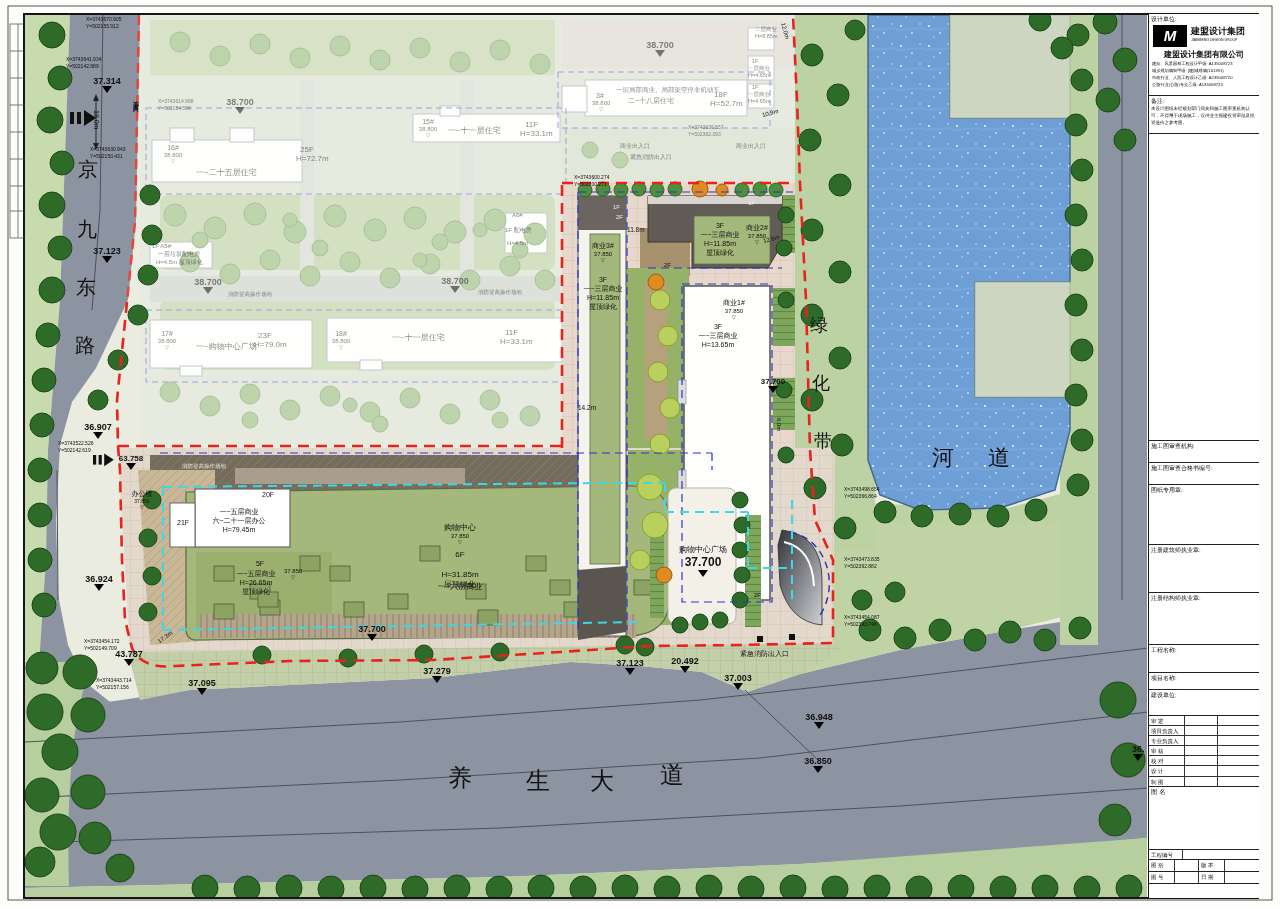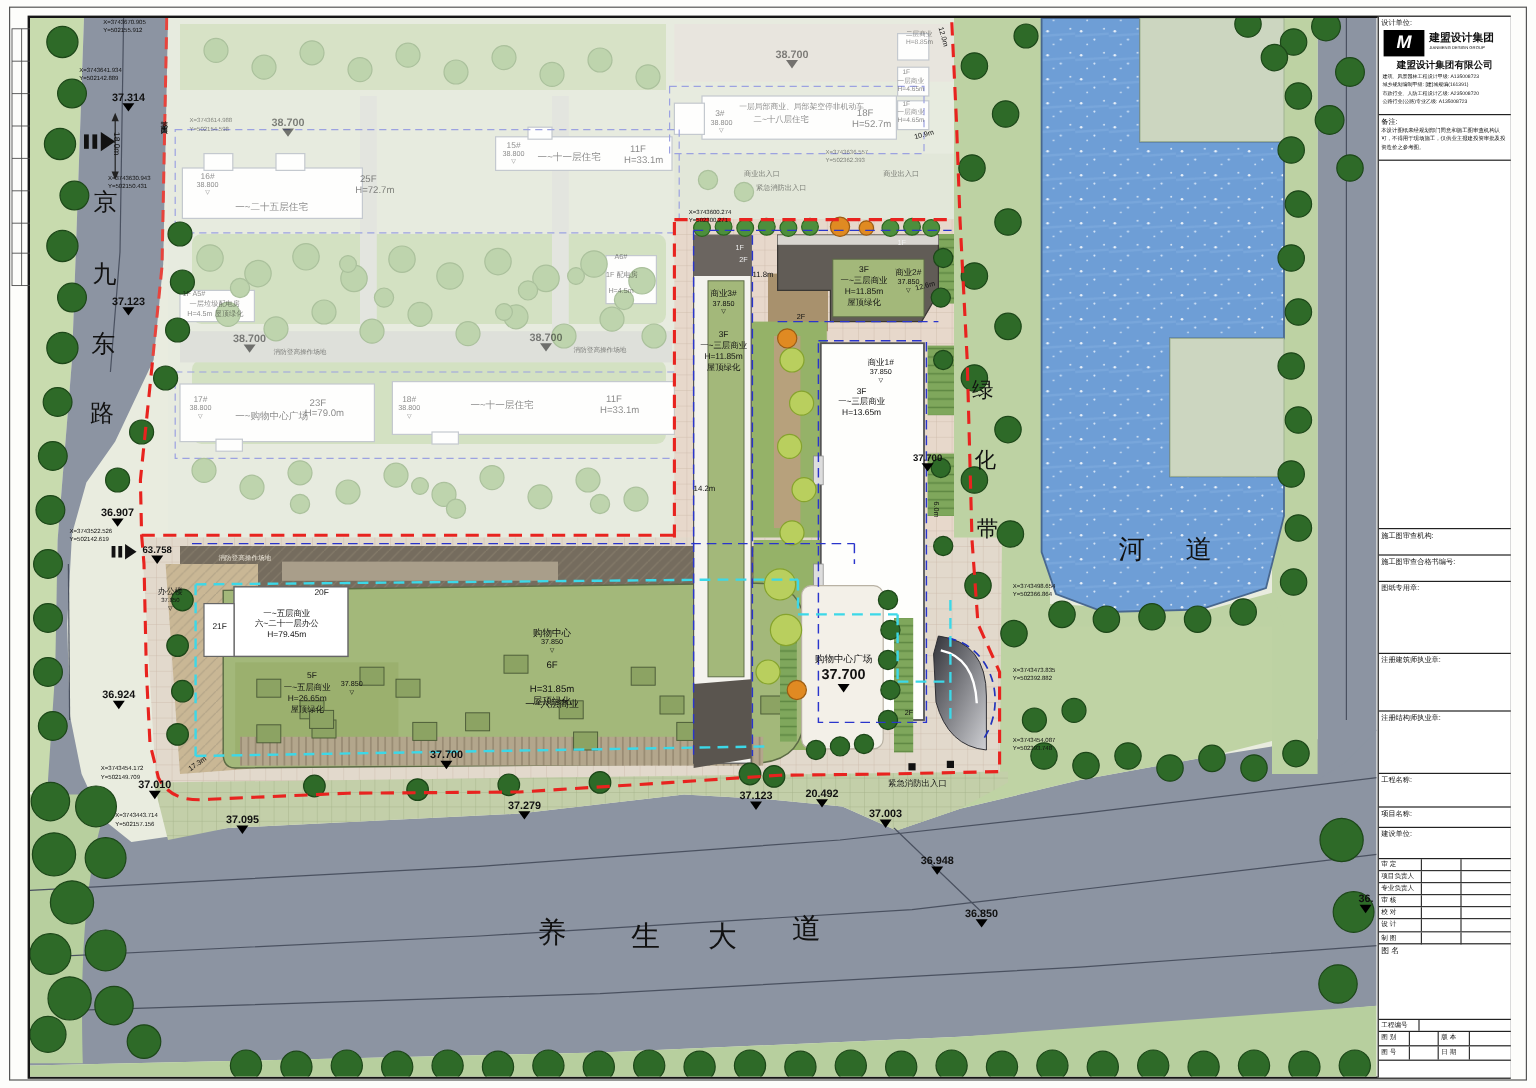--- a/index.html
+++ b/index.html
@@ -494,28 +494,28 @@
 <div class="lb t22 serif" style="left:988px;top:445px">道</div>
 <div class="lb t6 vt" style="left:132px;top:96px;height:64px">地下车库出入口</div>
 <div class="lb t7" style="left:100px;top:110px;transform:rotate(90deg);transform-origin:left top">18.0m</div>
 <div class="lb t9 b tri" style="left:1132px;top:744px;z-index:9">36.</div>
 
 <div class="lb t9 b c tri" style="left:85px;top:76px;width:44px">37.314</div>
 <div class="lb t9 b c tri" style="left:85px;top:246px;width:44px">37.123</div>
 <div class="lb t9 b c tri" style="left:76px;top:422px;width:44px">36.907</div>
 <div class="lb t8 b c tri" style="left:111px;top:454px;width:40px">63.758</div>
 <div class="lb t9 b c tri" style="left:77px;top:574px;width:44px">36.924</div>
-<div class="lb t9 b c tri" style="left:107px;top:649px;width:44px">37.010</div>
+<div class="lb t9 b c tri" style="left:107px;top:649px;width:44px">43.787</div>
 <div class="lb t9 b c tri" style="left:180px;top:678px;width:44px">37.095</div>
 <div class="lb t9 b c tri" style="left:415px;top:666px;width:44px">37.279</div>
 <div class="lb t9 b c tri" style="left:350px;top:624px;width:44px">37.700</div>
 <div class="lb t9 b c tri" style="left:608px;top:658px;width:44px">37.123</div>
 <div class="lb t9 b c tri" style="left:663px;top:656px;width:44px">20.492</div>
 <div class="lb t9 b c tri" style="left:716px;top:673px;width:44px">37.003</div>
-<div class="lb t9 b c tri" style="left:759px;top:712px;width:44px">36.948</div>
+<div class="lb t9 b c tri" style="left:797px;top:712px;width:44px">36.948</div>
 <div class="lb t9 b c tri" style="left:796px;top:756px;width:44px">36.850</div>
 <div class="lb t8 b c tri" style="left:753px;top:377px;width:40px">37.700</div>
 <div class="lb t9 b c tri fade" style="left:218px;top:97px;width:44px">38.700</div>
 <div class="lb t9 b c tri fade" style="left:186px;top:277px;width:44px">38.700</div>
 <div class="lb t9 b c tri fade" style="left:433px;top:276px;width:44px">38.700</div>
 <div class="lb t9 b c tri fade" style="left:638px;top:40px;width:44px">38.700</div>
 
 <div class="lb t8 c" style="left:663px;top:545px;width:80px">购物中心广场</div>
 <div class="lb t12 b c tri" style="left:663px;top:556px;width:80px">37.700</div>
 

